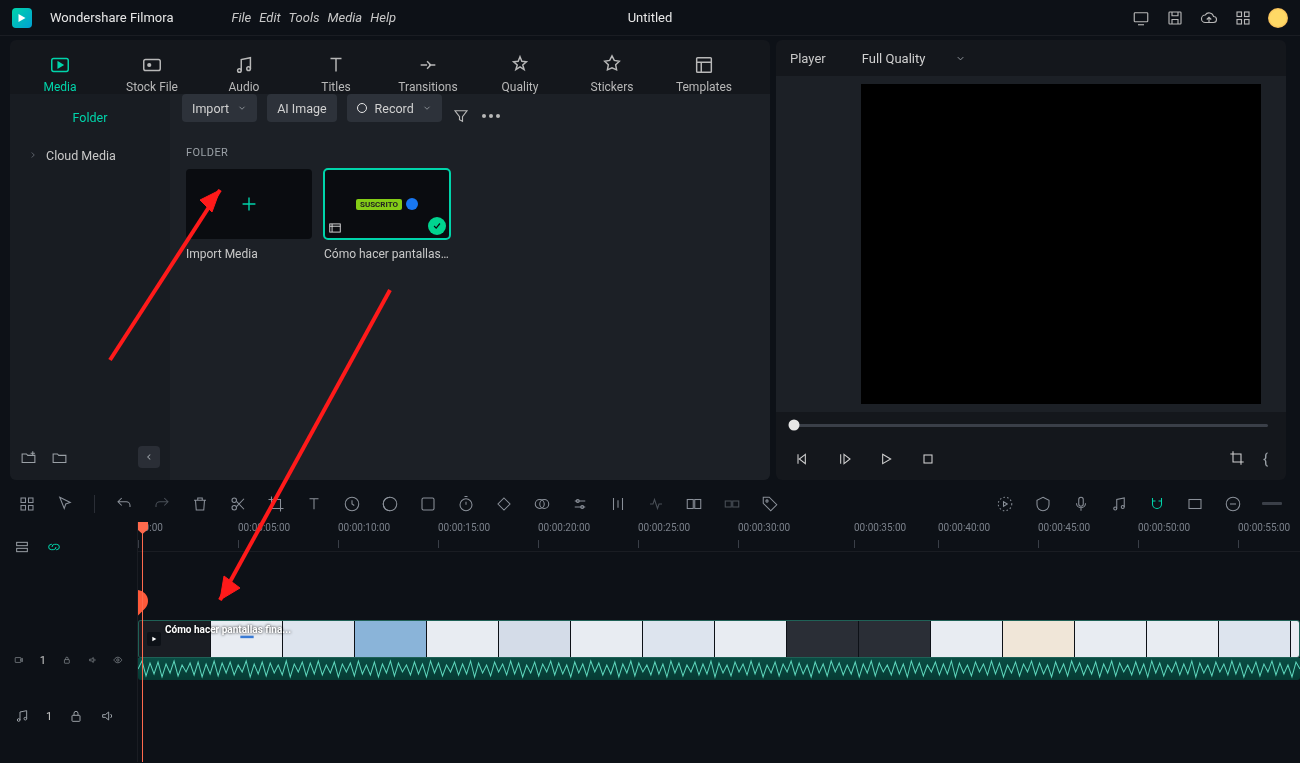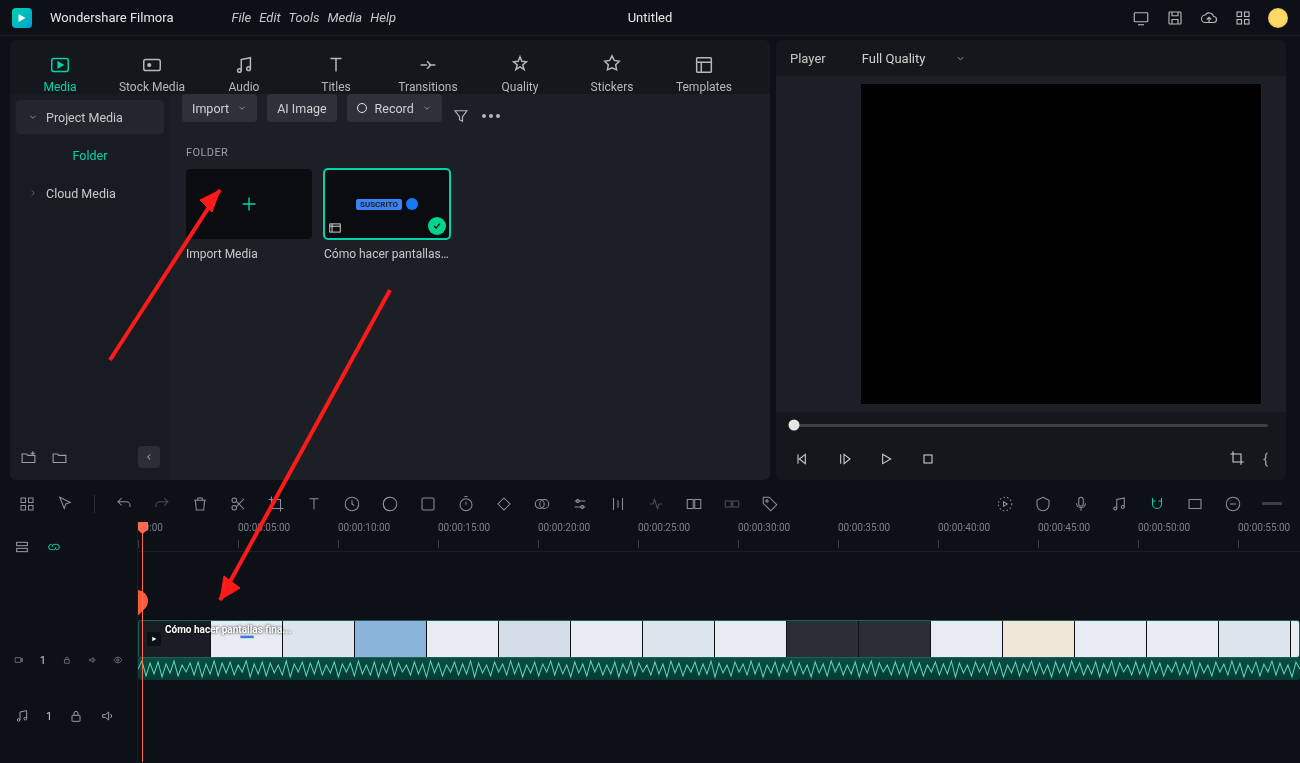--- a/index.html
+++ b/index.html
@@ -46,21 +46,21 @@
   .more-dots { display:flex; gap:3px; cursor:pointer; }
   .more-dots span { width:4px; height:4px; background:#b8b8b8; border-radius:50%; }
   
   .folder-label { padding:8px 16px 10px; font-size:11px; letter-spacing:.4px; color:#9aa0a6; }
   .media-grid { display:flex; gap:12px; padding:0 16px; }
   .thumb-card { width:126px; display:flex; flex-direction:column; gap:8px; }
   .thumb { width:126px; height:70px; background:#0a0c10; border-radius:4px; display:flex; align-items:center; justify-content:center; position:relative; cursor:pointer; }
   .thumb.selected { outline:2px solid #00d4aa; outline-offset:-1px; }
   .thumb .plus { width:22px; height:22px; stroke:#00d4aa; stroke-width:1.5; }
   .thumb-caption { font-size:12px; color:#c8c8c8; white-space:nowrap; overflow:hidden; text-overflow:ellipsis; }
-  .sub-badge { background:#3b82f6; color:#222; font-size:8px; font-weight:bold; padding:1px 4px; border-radius:2px; }
+  .sub-badge { background:#84cc16; color:#222; font-size:8px; font-weight:bold; padding:1px 4px; border-radius:2px; }
   .like-badge { width:12px; height:12px; background:#1877f2; border-radius:50%; display:inline-block; }
   .check-badge { position:absolute; bottom:4px; right:4px; width:18px; height:18px; background:#00d48f; border-radius:50%; display:flex; align-items:center; justify-content:center; }
   .thumb-ic-bl { position:absolute; bottom:4px; left:4px; width:14px; height:14px; stroke:#e6e6e6; fill:none; stroke-width:1.5; }
   
   .right-panel { width:510px; background:#14171c; margin:4px 10px 0 0; border-radius:6px; display:flex; flex-direction:column; }
   .player-bar { height:36px; display:flex; align-items:center; padding:0 14px; gap:36px; }
   .player-label { color:#c8c8c8; font-size:13px; }
   .quality-drop { display:flex; align-items:center; gap:30px; color:#d0d0d0; cursor:pointer; }
   .preview-area { flex:1; background:#1c2026; display:flex; align-items:center; justify-content:center; padding:0 0 0 0; }
   .preview-video { width:400px; height:320px; background:#000; margin-left:60px; }
@@ -151,21 +151,21 @@
             <rect x="3" y="5" width="18" height="14" rx="2"></rect>
             <path d="M10 9l5 3-5 3z" fill="currentColor"></path>
           </svg>
         <span class="cat-tab-label">Media</span>
       </div>
       <div class="cat-tab">
         <svg class="ic" viewBox="0 0 24 24" fill="none" stroke="currentColor" stroke-width="1.6">
             <rect x="3" y="6" width="18" height="12" rx="2"></rect>
             <circle cx="9" cy="12" r="1.5" fill="currentColor"></circle>
           </svg>
-        <span class="cat-tab-label">Stock Media</span>
+        <span class="cat-tab-label">Stock File</span>
       </div>
       <div class="cat-tab">
         <svg class="ic" viewBox="0 0 24 24" fill="none" stroke="currentColor" stroke-width="1.6">
             <path d="M9 18V6l10-2v12"></path>
             <circle cx="7" cy="18" r="2"></circle>
             <circle cx="17" cy="16" r="2"></circle>
           </svg>
         <span class="cat-tab-label">Audio</span>
       </div>
       <div class="cat-tab">
@@ -196,26 +196,20 @@
         <svg class="ic" viewBox="0 0 24 24" fill="none" stroke="currentColor" stroke-width="1.6">
             <rect x="4" y="4" width="16" height="16" rx="1"></rect>
             <path d="M4 9h16M9 9v11"></path>
           </svg>
         <span class="cat-tab-label">Templates</span>
       </div>
     </div>
 
     <div class="panel-body">
       <div class="sidebar">
-        <div class="side-item">
-          <svg class="chev" viewBox="0 0 24 24" fill="none" stroke="#9aa0a6" stroke-width="2">
-              <path d="M6 9l6 6 6-6"></path>
-            </svg>
-          <span>Project Media</span>
-        </div>
         <div class="side-item folder-item">
           <span>Folder</span>
         </div>
         <div class="side-item plain">
           <svg class="chev" viewBox="0 0 24 24" fill="none" stroke="#6a7078" stroke-width="2">
               <path d="M9 6l6 6-6 6"></path>
             </svg>
           <span>Cloud Media</span>
         </div>
         <div class="sidebar-bottom">
@@ -497,21 +491,21 @@
 
   <div class="tl-body">
     <div class="ruler">
       <div class="tick" style="left:0px">00:00</div>
       <div class="tick" style="left:100px">00:00:05:00</div>
       <div class="tick" style="left:200px">00:00:10:00</div>
       <div class="tick" style="left:300px">00:00:15:00</div>
       <div class="tick" style="left:400px">00:00:20:00</div>
       <div class="tick" style="left:500px">00:00:25:00</div>
       <div class="tick" style="left:600px">00:00:30:00</div>
-      <div class="tick" style="left:700px">00:00:35:00</div>
+      <div class="tick" style="left:716px">00:00:35:00</div>
       <div class="tick" style="left:800px">00:00:40:00</div>
       <div class="tick" style="left:900px">00:00:45:00</div>
       <div class="tick" style="left:1000px">00:00:50:00</div>
       <div class="tick" style="left:1100px">00:00:55:00</div>
     </div>
     <div class="playhead"></div>
     <div class="playhead-knob"></div>
 
     <div class="video-track">
       <div class="clip-play-overlay">

